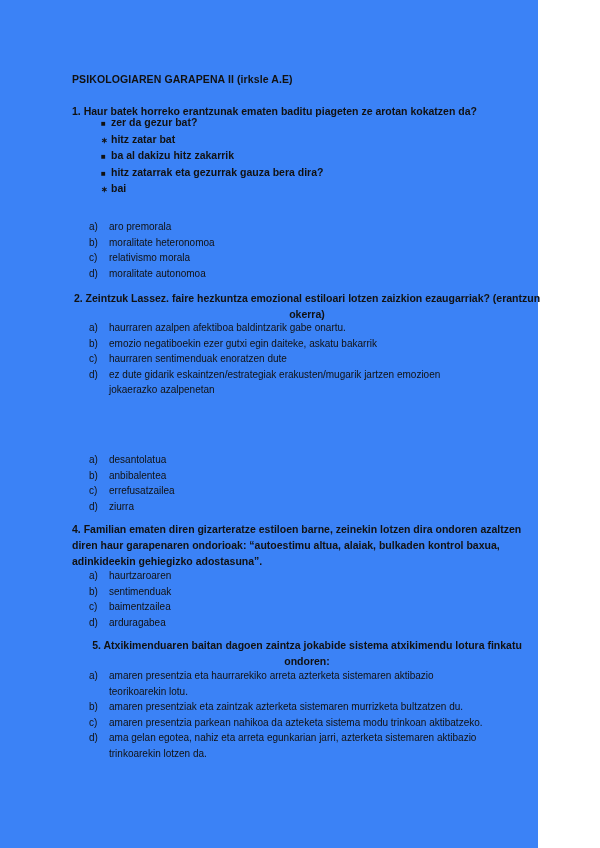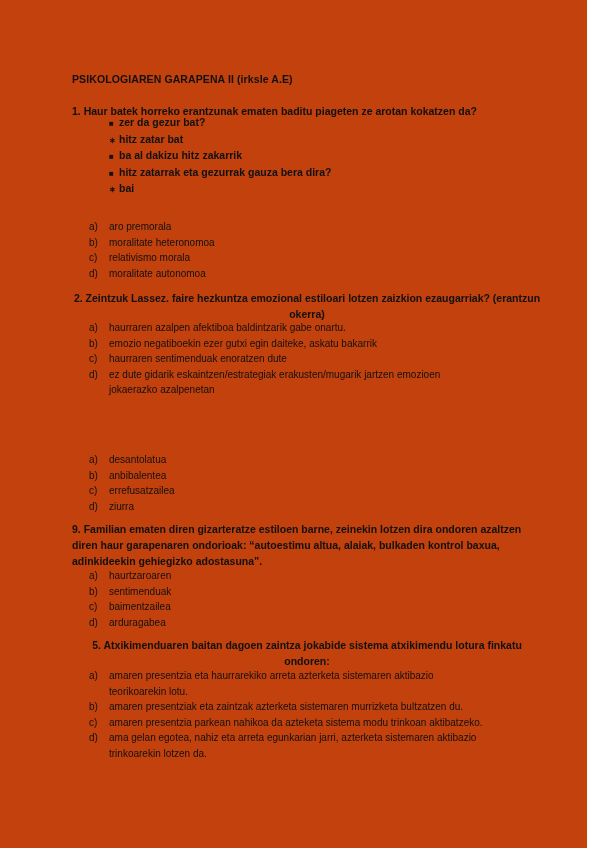--- a/index.html
+++ b/index.html
@@ -1,32 +1,32 @@
 <!DOCTYPE html>
 <html><head>
   <meta charset="utf-8">
   <style>
     html, body { margin: 0; padding: 0; background: #ffffff; }
     body {
       width: 600px; height: 848px; position: relative; overflow: hidden;
       font-family: "Liberation Sans", sans-serif; color: #111111;
     }
-    .page { position: absolute; left: 0; top: 0; width: 587px; height: 848px; background: #c2410c; }
+    .page { position: absolute; left: 0; top: 0; width: 538px; height: 848px; background: #3b82f6; }
     .title {
       position: absolute; left: 72px; top: 73px;
       font-size: 10.5px; font-weight: bold; letter-spacing: 0.1px;
     }
     .q {
       position: absolute; left: 72px; width: 470px;
       font-size: 10.5px; font-weight: bold; line-height: 16px;
     }
     .opts { position: absolute; left: 89px; width: 450px; margin: 0; padding: 0; list-style: none; }
     .opt { position: relative; font-size: 10px; line-height: 15.5px; padding-left: 20px; }
     .opt .lbl { position: absolute; left: 0; top: 0; }
-    .bul { position: absolute; left: 109px; margin: 0; padding: 0; list-style: none; }
+    .bul { position: absolute; left: 101px; margin: 0; padding: 0; list-style: none; }
     .bul li { font-size: 10.5px; font-weight: bold; line-height: 14.6px; }
     .bul .mk { display: inline-block; width: 10px; font-size: 8px; }
   </style>
 </head>
 <body>
 
 <div class="page">
   <div class="title">PSIKOLOGIAREN GARAPENA II (irksle A.E)</div>
 
   <div class="q" style="top:103px;">1. Haur batek horreko erantzunak ematen baditu piageten ze arotan kokatzen da?</div>
@@ -52,21 +52,21 @@
     <li class="opt" style="width:380px;"><span class="lbl">d)</span><span>ez dute gidarik eskaintzen/estrategiak erakusten/mugarik jartzen emozioen jokaerazko azalpenetan</span></li>
   </ul>
 
   <ul class="opts" style="top:452px;">
     <li class="opt"><span class="lbl">a)</span><span>desantolatua</span></li>
     <li class="opt"><span class="lbl">b)</span><span>anbibalentea</span></li>
     <li class="opt"><span class="lbl">c)</span><span>errefusatzailea</span></li>
     <li class="opt"><span class="lbl">d)</span><span>ziurra</span></li>
   </ul>
 
-  <div class="q" style="top:521px;">9. Familian ematen diren gizarteratze estiloen barne, zeinekin lotzen dira ondoren azaltzen diren haur garapenaren ondorioak: “autoestimu altua, alaiak, bulkaden kontrol baxua, adinkideekin gehiegizko adostasuna”.</div>
+  <div class="q" style="top:521px;">4. Familian ematen diren gizarteratze estiloen barne, zeinekin lotzen dira ondoren azaltzen diren haur garapenaren ondorioak: “autoestimu altua, alaiak, bulkaden kontrol baxua, adinkideekin gehiegizko adostasuna”.</div>
   <ul class="opts" style="top:568px;">
     <li class="opt"><span class="lbl">a)</span><span>haurtzaroaren</span></li>
     <li class="opt"><span class="lbl">b)</span><span>sentimenduak</span></li>
     <li class="opt"><span class="lbl">c)</span><span>baimentzailea</span></li>
     <li class="opt"><span class="lbl">d)</span><span>arduragabea</span></li>
   </ul>
 
   <div class="q" style="top:637px;text-align:center;">5. Atxikimenduaren baitan dagoen zaintza jokabide sistema atxikimendu lotura finkatu ondoren:</div>
   <ul class="opts" style="top:668px; width:440px;">
     <li class="opt" style="width:370px;"><span class="lbl">a)</span><span>amaren presentzia eta haurrarekiko arreta azterketa sistemaren aktibazio teorikoarekin lotu.</span></li>

